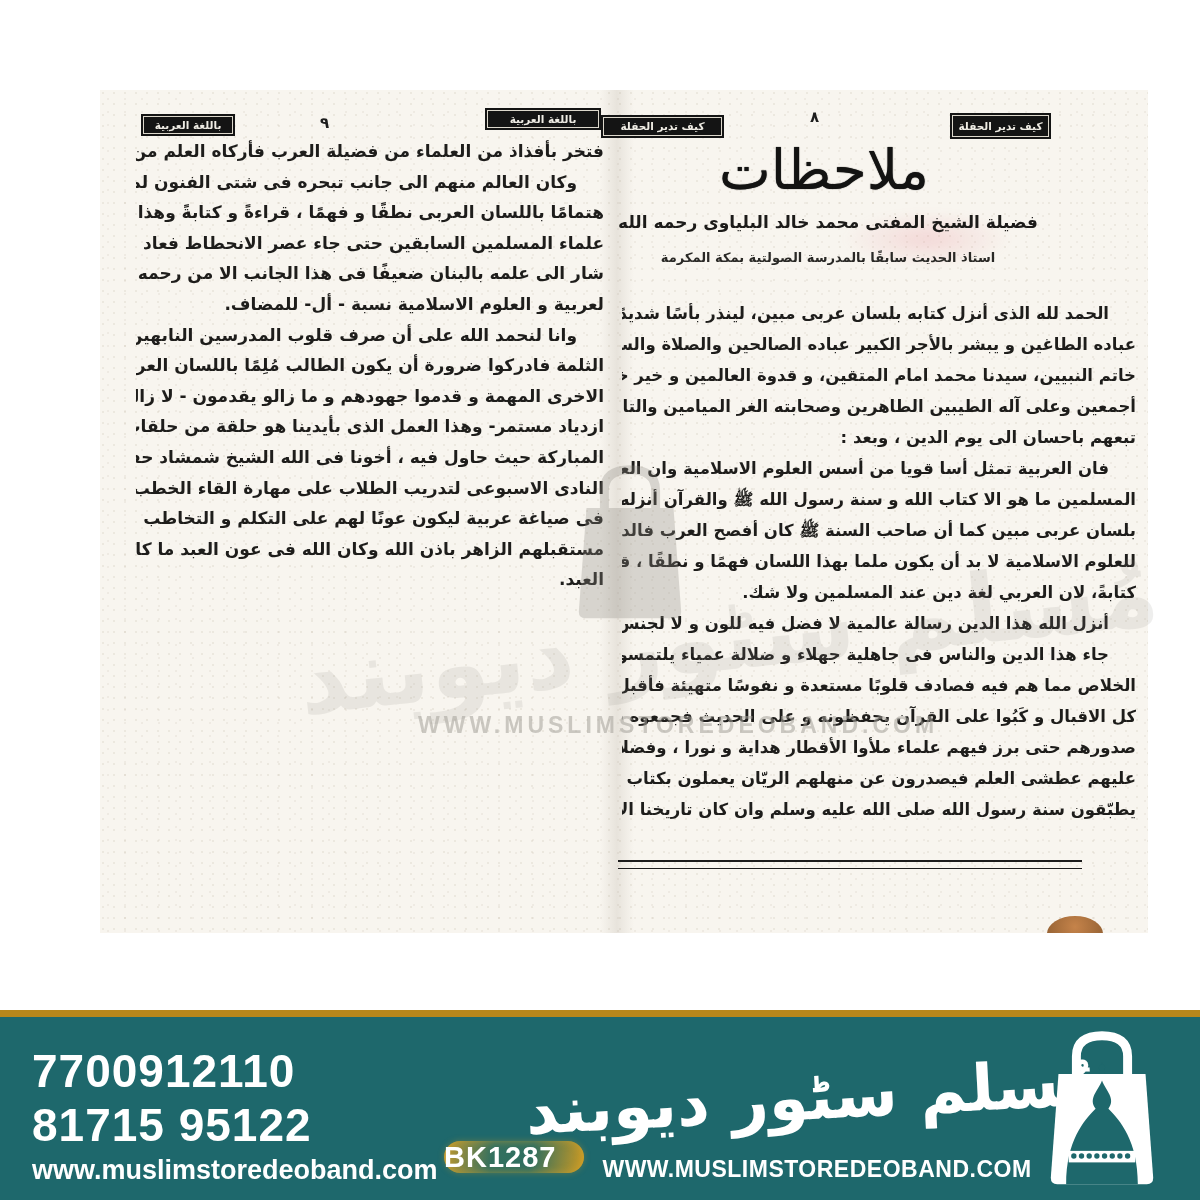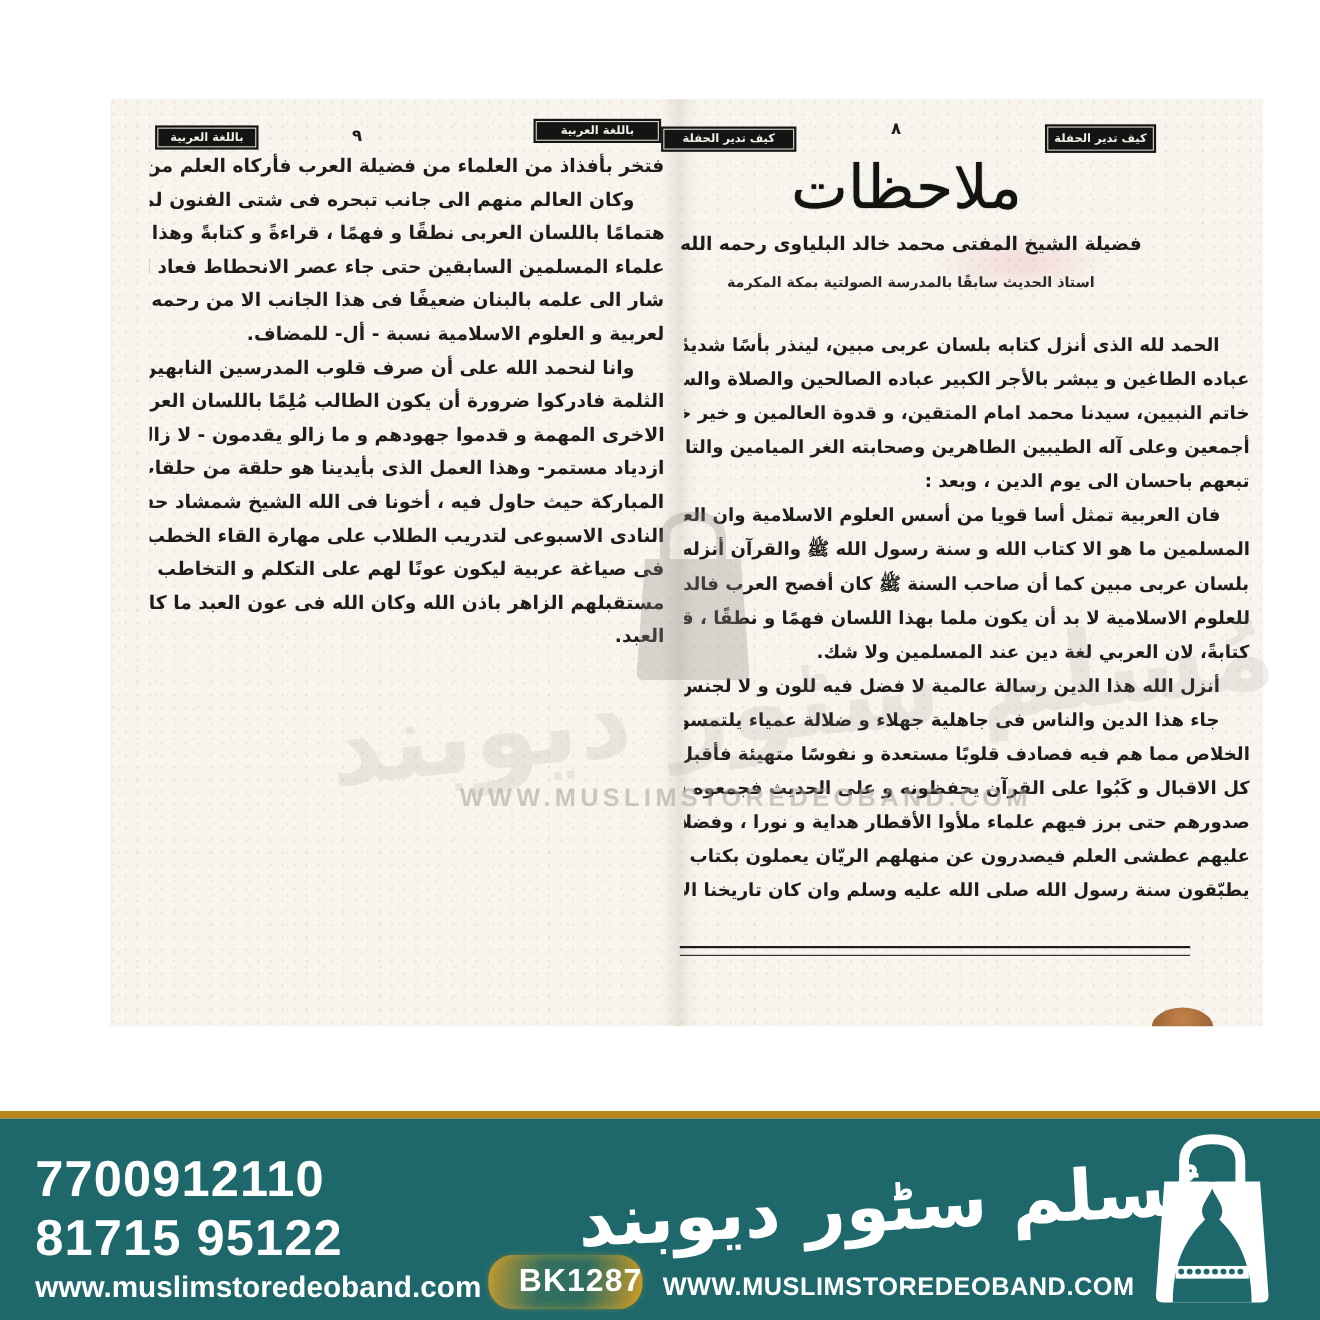--- a/index.html
+++ b/index.html
@@ -73,24 +73,24 @@
 
   
   .gold-bar{left:0;top:1010px;width:1200px;height:7px;background:#b8871b;}
   .footer{left:0;top:1017px;width:1200px;height:183px;background:#1e686c;}
   .phone{left:32px;color:#fff;font-family:"Liberation Sans",sans-serif;
     font-weight:bold;font-size:46px;letter-spacing:1px;line-height:1;}
   .phone1{top:1048px;}
   .phone2{top:1102px;}
   .site-small{left:32px;top:1157px;color:#fff;font-family:"Liberation Sans",sans-serif;
     font-weight:bold;font-size:27px;line-height:1;}
-  .sku-pill{left:444px;top:1141px;width:140px;height:49px;border-radius:22px;
+  .sku-pill{left:444px;top:1141px;width:140px;height:32px;border-radius:22px;
     background:linear-gradient(100deg,#c59a2e 0%,#33705f 35%,#2e6e60 62%,#cf9b22 100%);
     box-shadow:inset 0 0 9px rgba(215,165,45,.55),0 0 6px rgba(205,155,35,.35);
-    display:flex;align-items:center;justify-content:flex-end;}
+    display:flex;align-items:center;justify-content:flex-start;}
   .sku-text{color:#fff;font-family:"Liberation Sans",sans-serif;font-weight:bold;
     font-size:29px;letter-spacing:1px;}
   .logo-callig{left:598px;top:1032px;width:430px;height:130px;display:flex;
     align-items:center;justify-content:center;color:#fff;font-size:64px;font-weight:bold;
     direction:rtl;white-space:nowrap;transform:rotate(-3deg);overflow:visible;}
   .site-caps{left:602px;top:1158px;width:430px;text-align:center;color:#fff;
     font-family:"Liberation Sans",sans-serif;font-weight:bold;font-size:23px;
     letter-spacing:.5px;line-height:1;}
   .bag{left:1038px;top:1028px;width:128px;height:160px;}
 </style>

